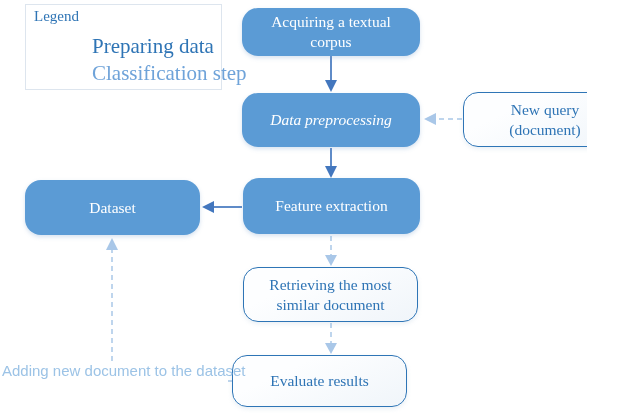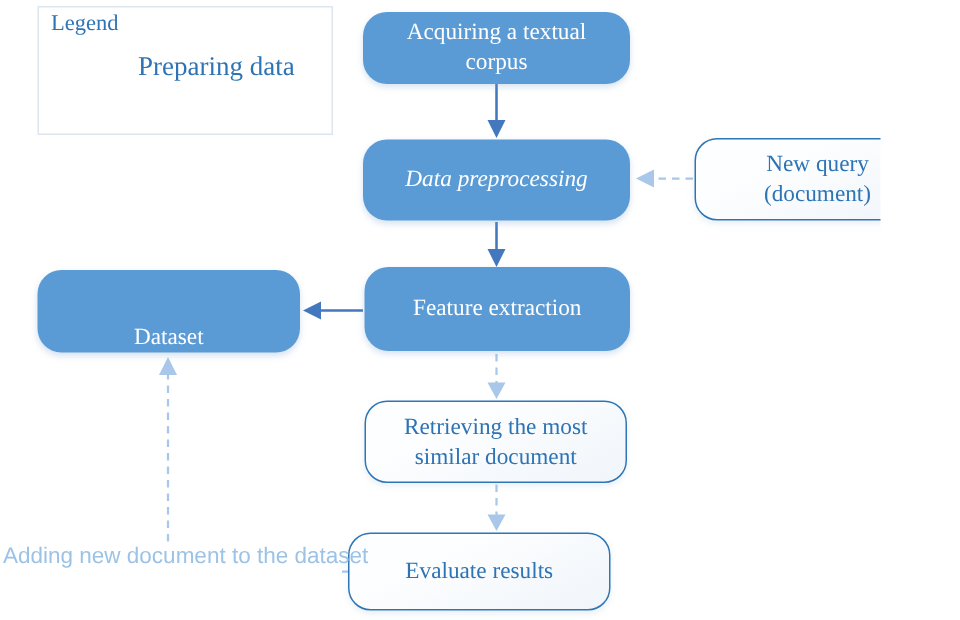--- a/index.html
+++ b/index.html
@@ -24,21 +24,21 @@
   .legend-box{
     position:absolute;left:25px;top:4px;width:197px;height:86px;
     border:1px solid var(--legend-border);
     background:#ffffff;
     box-sizing:border-box;
   }
   .legend-title{
     position:absolute;left:34px;top:8px;
     font-size:15px;color:var(--legend-title-color);
   }
-  .legend-label{position:absolute;font-size:18px;white-space:nowrap;text-align:center;}
+  .legend-label{position:absolute;font-size:21px;white-space:nowrap;text-align:center;}
   .legend-label.solid{left:92px;top:34px;color:var(--legend-solid-label);}
   .legend-label.dashed{left:92px;top:61px;color:var(--legend-dashed-label);}
 
   .node{
     position:absolute;
     display:flex;align-items:center;justify-content:center;
     text-align:center;
     font-size:15.5px;line-height:1.28;
     box-sizing:border-box;
   }
@@ -51,21 +51,21 @@
   .node.outline{
     background:linear-gradient(155deg,#fdfeff 30%,#f0f5fa 100%);
     color:var(--outline-node-text);
     border:1.5px solid var(--outline-node-border);
     border-radius:15px;
     box-shadow:0 2px 4px rgba(160,185,210,0.22);
   }
   .node-acquiring{left:242px;top:8px;width:178px;height:48px;border-radius:14px;padding:0 18px;}
   .node-preprocessing{left:242px;top:93px;width:178px;height:54px;font-style:italic;}
   .node-newquery{left:463px;top:92px;width:164px;height:55px;padding:0 20px;}
-  .node-dataset{left:25px;top:180px;width:175px;height:55px;align-items:flex-end;}
+  .node-dataset{left:25px;top:180px;width:175px;height:55px;}
   .node-feature{left:243px;top:178px;width:177px;height:56px;}
   .node-retrieving{left:243px;top:267px;width:175px;height:55px;padding:10px 12px;}
   .node-evaluate{left:232px;top:355px;width:175px;height:52px;}
 
   .annotation{
     position:absolute;left:2px;top:362px;
     font-family:"Liberation Sans", sans-serif;
     font-size:15px;color:var(--label-color);
     white-space:nowrap;
   }
@@ -119,20 +119,21 @@
     <g>
       <line class="arrow-dashed" x1="242" y1="381" x2="227" y2="381"></line>
       <line class="arrow-dashed" x1="112" y1="361" x2="112" y2="250"></line>
       <polygon class="head-dashed" points="112,238 106,250 118,250"></polygon>
     </g>
   </svg>
 
   <div class="legend-box"></div>
   <div class="legend-title">Legend</div>
   <div class="legend-label solid">Preparing data</div>
+  <div class="legend-label dashed">Classification step</div>
 
   <div class="node filled node-acquiring">
     <span>Acquiring a textual corpus</span>
   </div>
   <div class="node filled node-preprocessing">
     <span>Data preprocessing</span>
   </div>
   <div class="node outline node-newquery">
     <span>New query (document)</span>
   </div>

